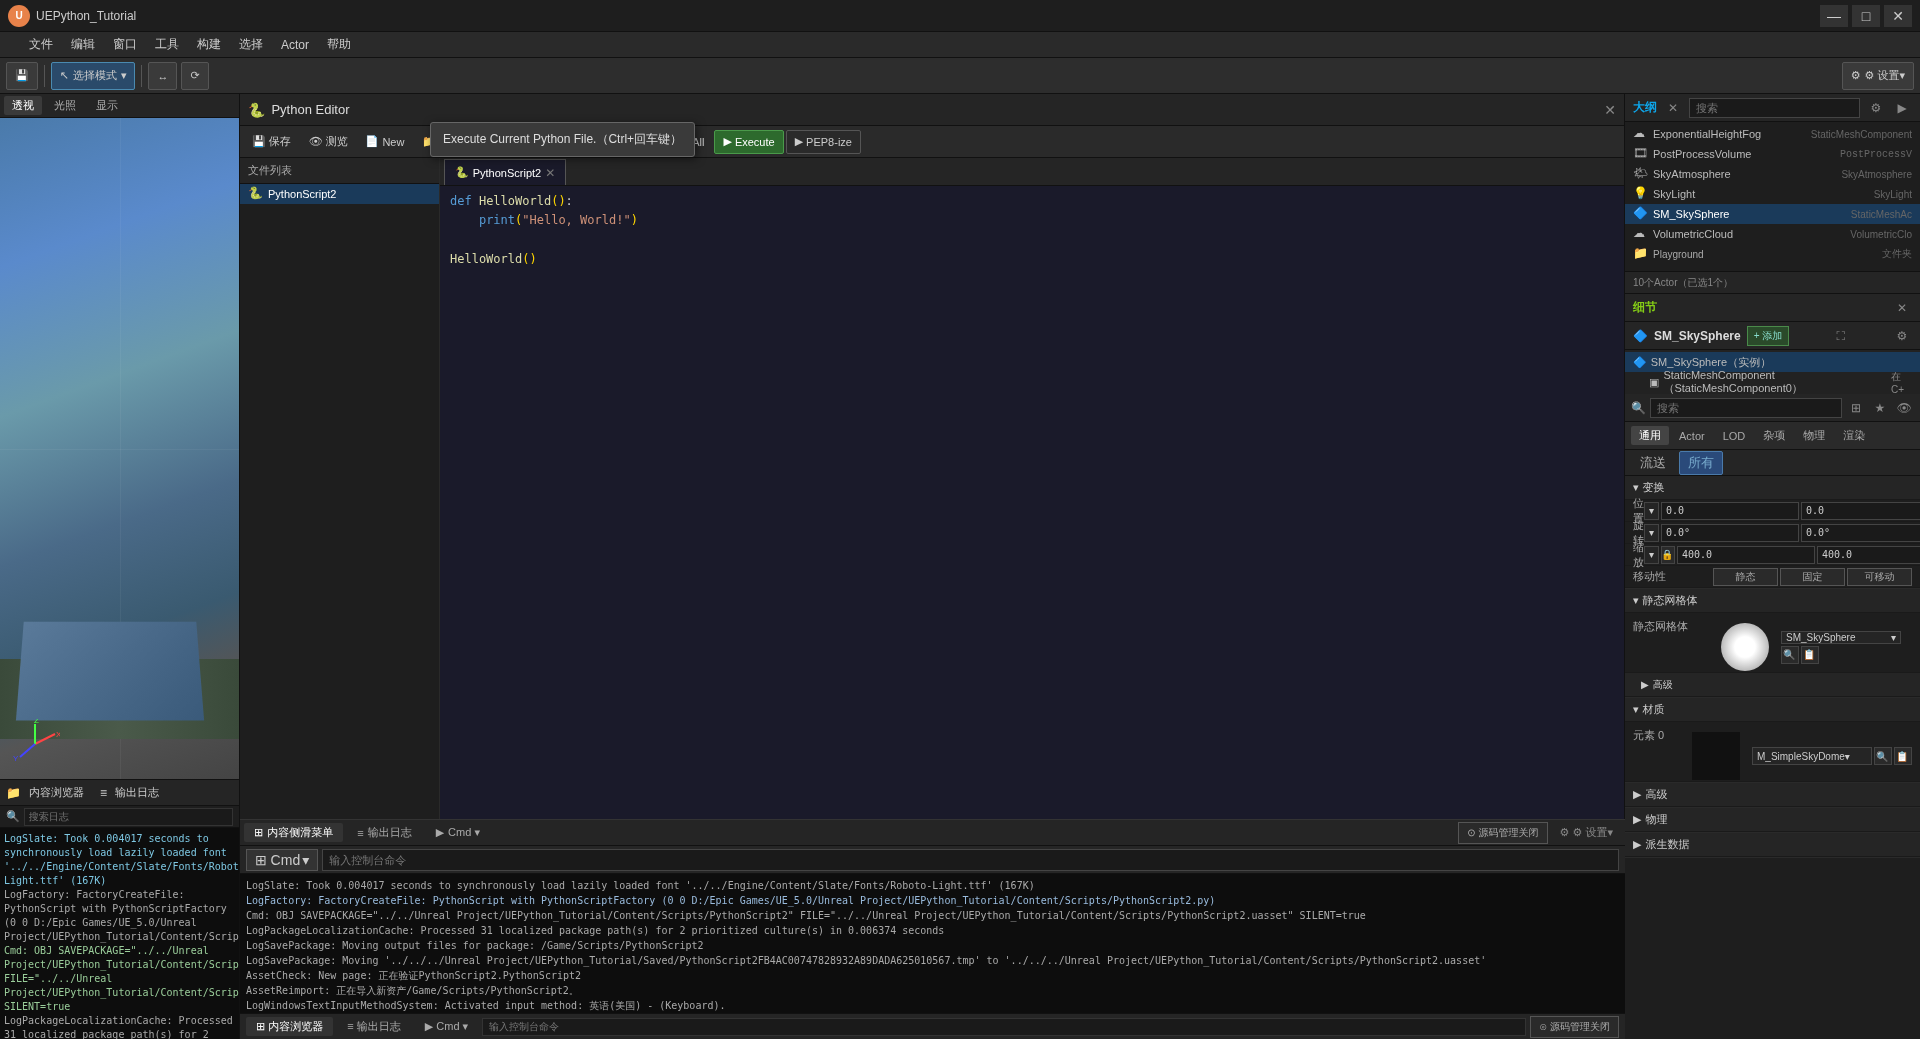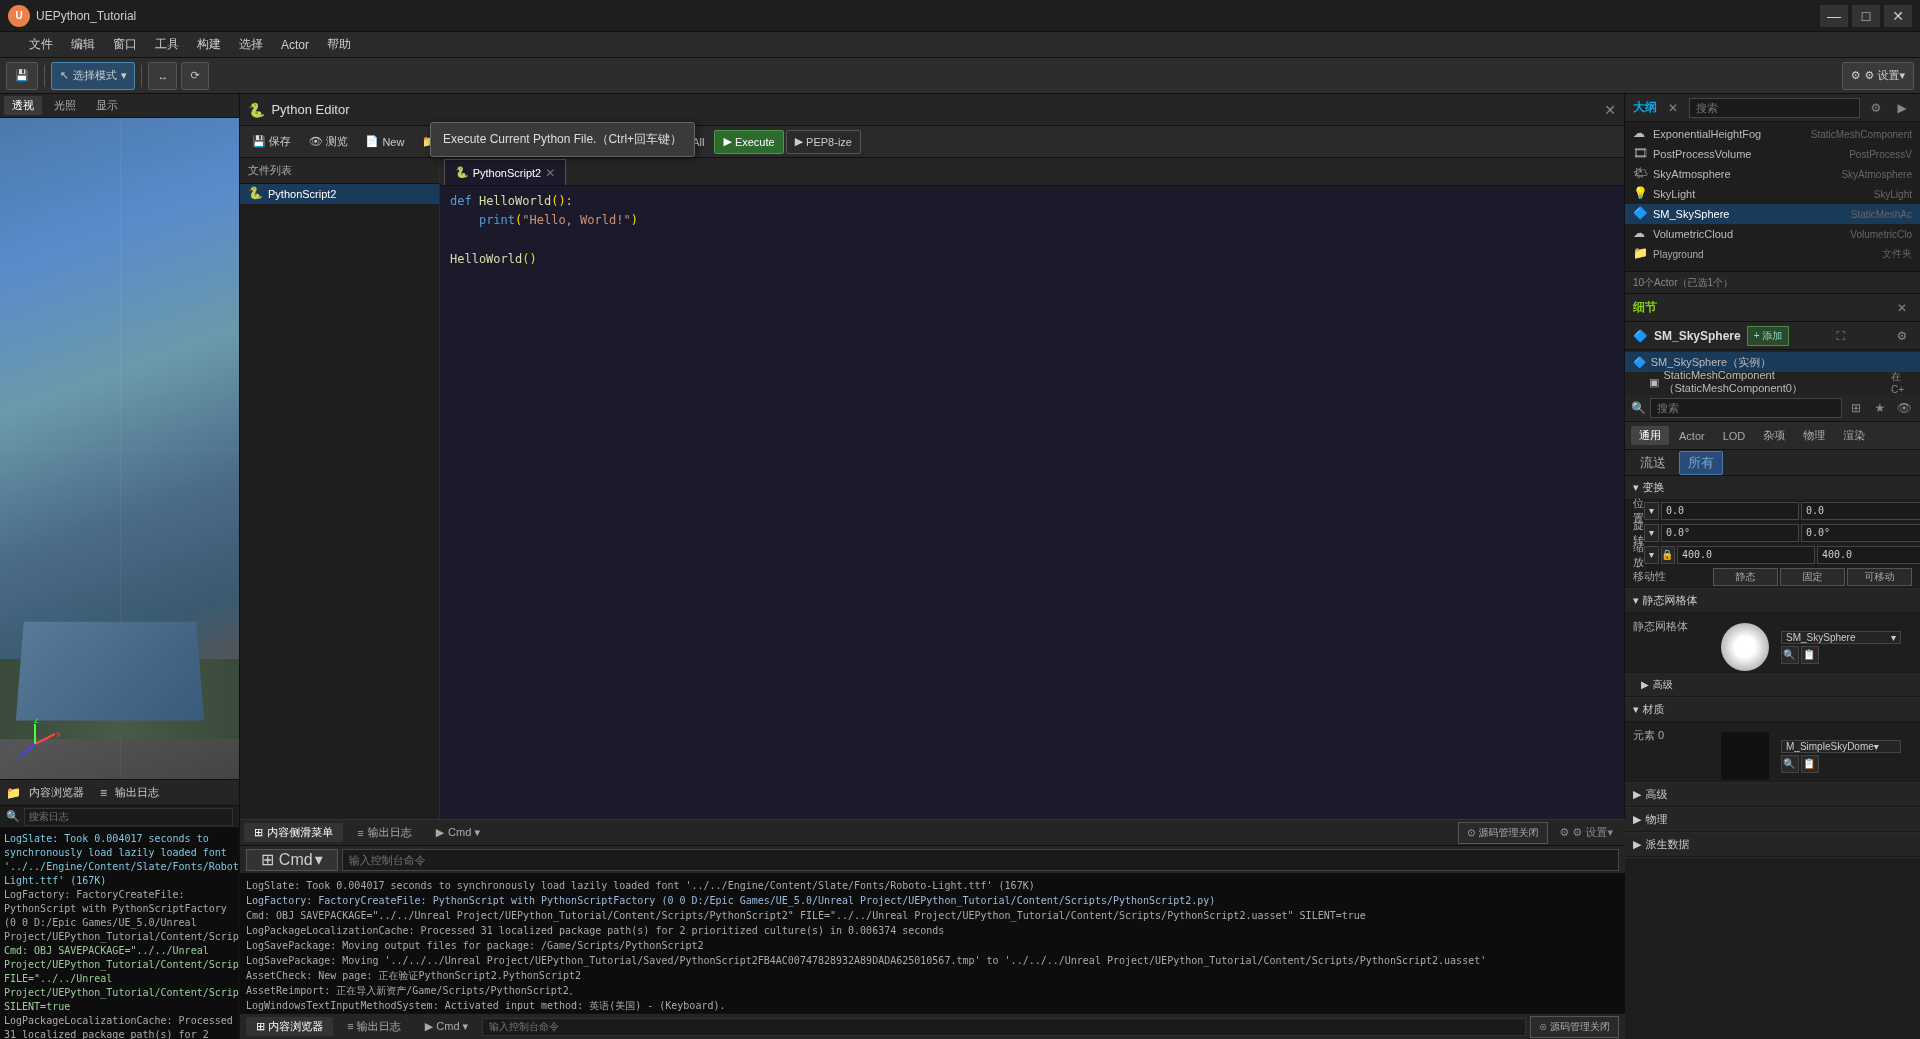--- a/index.html
+++ b/index.html
@@ -579,22 +579,22 @@
       align-items: center;
       padding: 0 6px;
       gap: 4px;
       border-bottom: 1px solid #111;
     }
     .cmd-dropdown {
       height: 22px;
       background: #333;
       border: 1px solid #555;
       color: #ccc;
-      padding: 0 14px;
-      font-size: 16px;
+      padding: 0 8px;
+      font-size: 14px;
       display: flex; align-items: center; gap: 2px;
       cursor: pointer;
     }
     #cmd-input {
       flex: 1;
       height: 22px;
       background: #1a1a1a;
       border: 1px solid #444;
       color: #ccc;
       padding: 0 6px;
@@ -850,21 +850,21 @@
       </div>
       <div id="outline-tree">
         <div class="tree-item">
           <span class="tree-icon">☁</span>
           <span>ExponentialHeightFog</span>
           <span style="margin-left:auto;font-size:10px;color:#666;">StaticMeshComponent</span>
         </div>
         <div class="tree-item">
           <span class="tree-icon">🎞</span>
           <span>PostProcessVolume</span>
-          <span style="margin-left:auto;font-size:10px;color:#666;">PostProcessV</span>
+          <span style="margin-left:auto;font-size:10px;color:#666;font-family:Liberation Mono, monospace;">PostProcessV</span>
         </div>
         <div class="tree-item">
           <span class="tree-icon">🌤</span>
           <span>SkyAtmosphere</span>
           <span style="margin-left:auto;font-size:10px;color:#666;">SkyAtmosphere</span>
         </div>
         <div class="tree-item">
           <span class="tree-icon">💡</span>
           <span>SkyLight</span>
           <span style="margin-left:auto;font-size:10px;color:#666;">SkyLight</span>
@@ -1018,21 +1018,21 @@
 
         <div class="prop-section">
           <div class="prop-section-header">
             <span>▾</span>
             <span>材质</span>
           </div>
           <div class="prop-row" style="height:60px;align-items:flex-start;padding-top:6px;">
             <span class="prop-label">元素 0</span>
             <div style="display:flex;align-items:center;gap:4px;">
               <div class="material-preview"></div>
-              <div style="display:flex;flex-direction:column;gap:2px;justify-content:space-between;">
+              <div style="display:flex;gap:2px;justify-content:space-between;">
                 <div class="prop-dropdown" style="width:120px;">
                   <span>M_SimpleSkyDome▾</span>
                 </div>
                 <div style="display:flex;gap:2px;">
                   <button class="prop-icon-btn">🔍</button>
                   <button class="prop-icon-btn">📋</button>
                 </div>
               </div>
             </div>
           </div>

